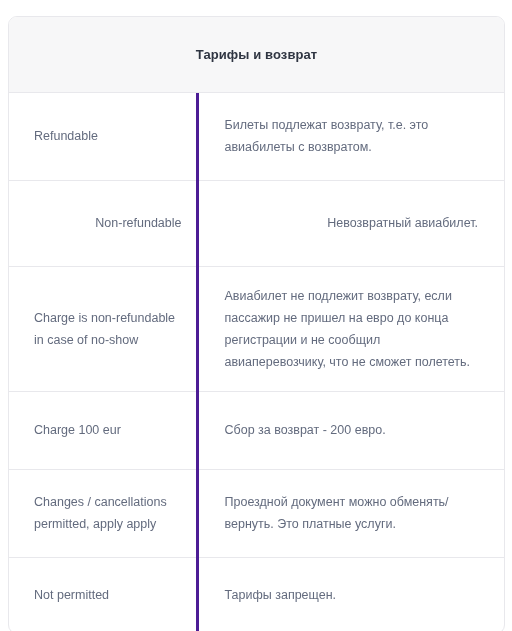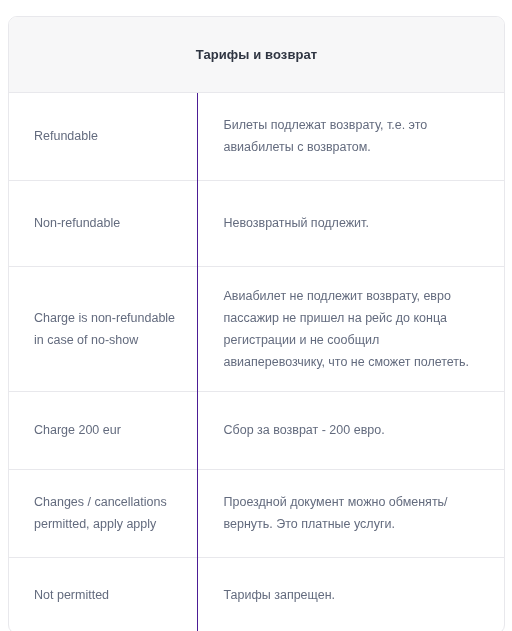--- a/index.html
+++ b/index.html
@@ -68,30 +68,30 @@
     vertical-align: middle;
     color: #636b7e;
     font-size: 12.5px;
     line-height: 22px;
     box-sizing: border-box;
   }
 
   .col-term {
     width: 188px;
     padding: 18px 14px 18px 25px;
-    border-right: 1px solid #4c1d95;
+    border-right: 3px solid #4c1d95;
   }
 
   .col-desc {
     padding: 18px 26px 18px 26px;
   }
 
   
   .row-h-87  { height: 87px; }
-  .row-h-86  { height: 86px; }
+  .row-h-86  { height: 86px; text-align: right; }
   .row-h-122 { height: 122px; }
   .row-h-78  { height: 78px; }
   .row-h-88  { height: 88px; }
   .row-h-76  { height: 76px; }
 </style>
 </head>
 <body>
 
 <div class="page">
 
@@ -104,30 +104,30 @@
     <table class="fare-table">
       <tbody>
 
         <tr class="row-h-87">
           <td class="col-term">Refundable</td>
           <td class="col-desc">Билеты подлежат возврату, т.е. это авиабилеты с возвратом.</td>
         </tr>
 
         <tr class="row-h-86">
           <td class="col-term">Non-refundable</td>
-          <td class="col-desc">Невозвратный подлежит.</td>
+          <td class="col-desc">Невозвратный авиабилет.</td>
         </tr>
 
         <tr class="row-h-122">
           <td class="col-term">Charge is non-refundable in case of no-show</td>
-          <td class="col-desc">Авиабилет не подлежит возврату, евро пассажир не пришел на рейс до конца регистрации и не сообщил авиаперевозчику, что не сможет полететь.</td>
+          <td class="col-desc">Авиабилет не подлежит возврату, если пассажир не пришел на евро до конца регистрации и не сообщил авиаперевозчику, что не сможет полететь.</td>
         </tr>
 
         <tr class="row-h-78">
-          <td class="col-term">Charge 200 eur</td>
+          <td class="col-term">Charge 100 eur</td>
           <td class="col-desc">Сбор за возврат - 200 евро.</td>
         </tr>
 
         <tr class="row-h-88">
           <td class="col-term">Changes / cancellations permitted, apply apply</td>
           <td class="col-desc">Проездной документ можно обменять/ вернуть. Это платные услуги.</td>
         </tr>
 
         <tr class="row-h-76">
           <td class="col-term">Not permitted</td>

